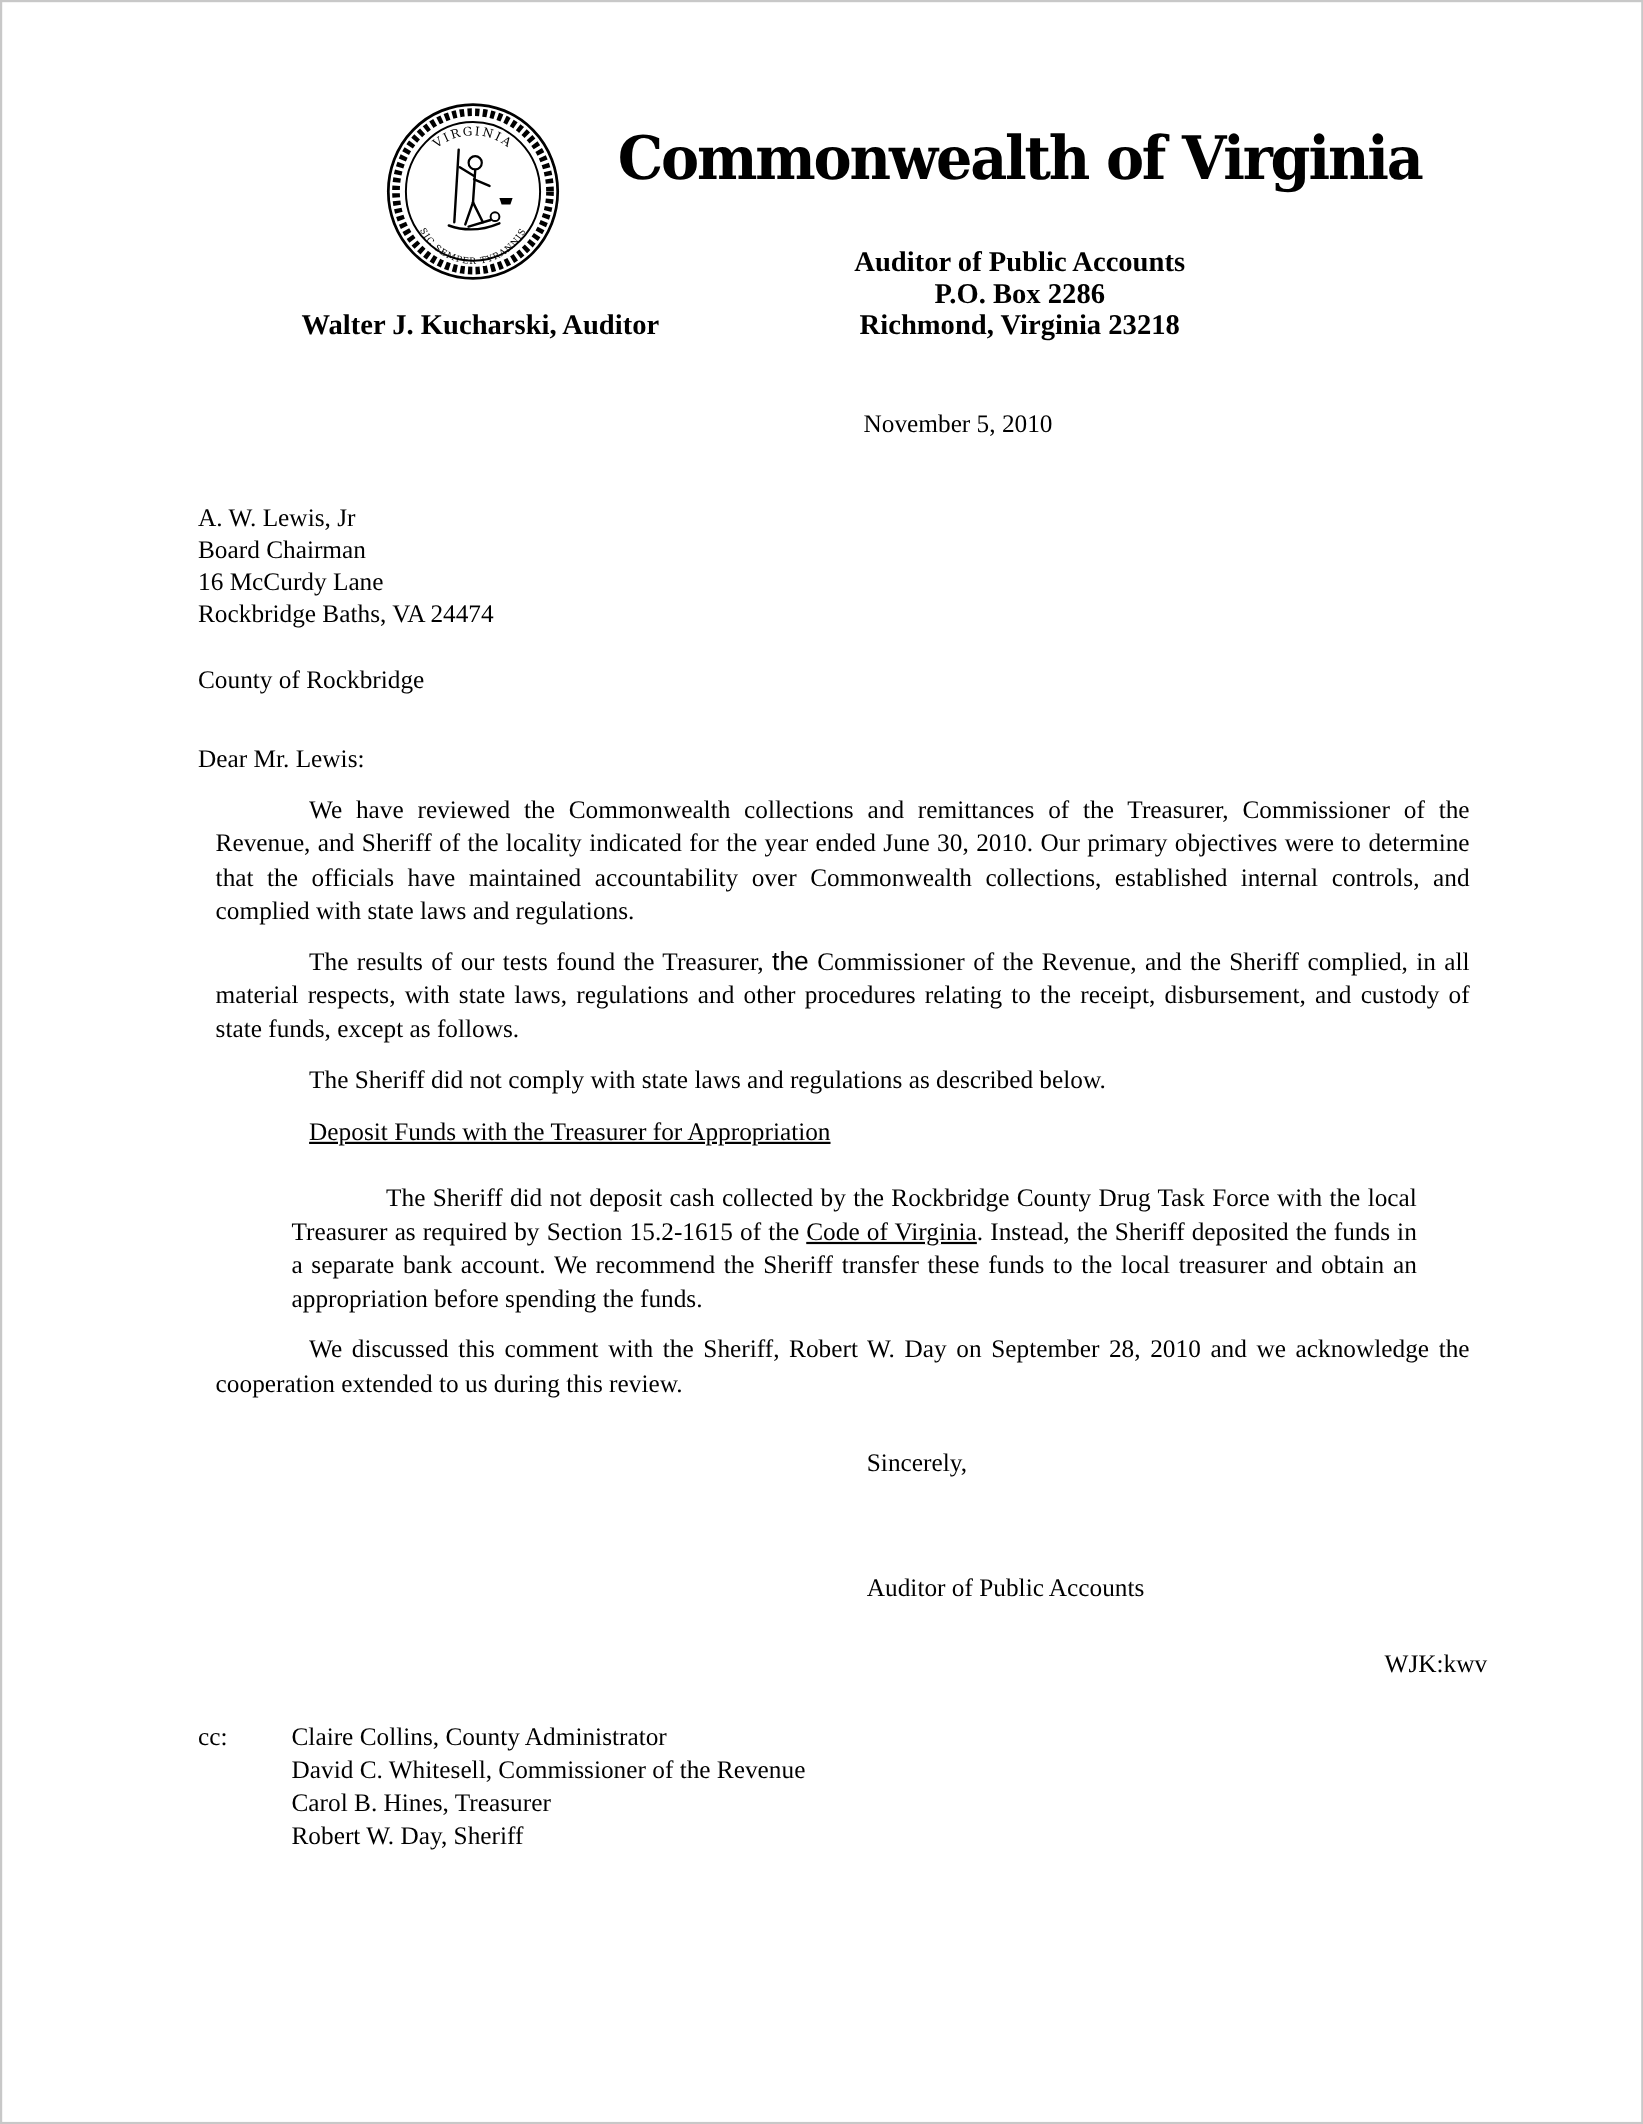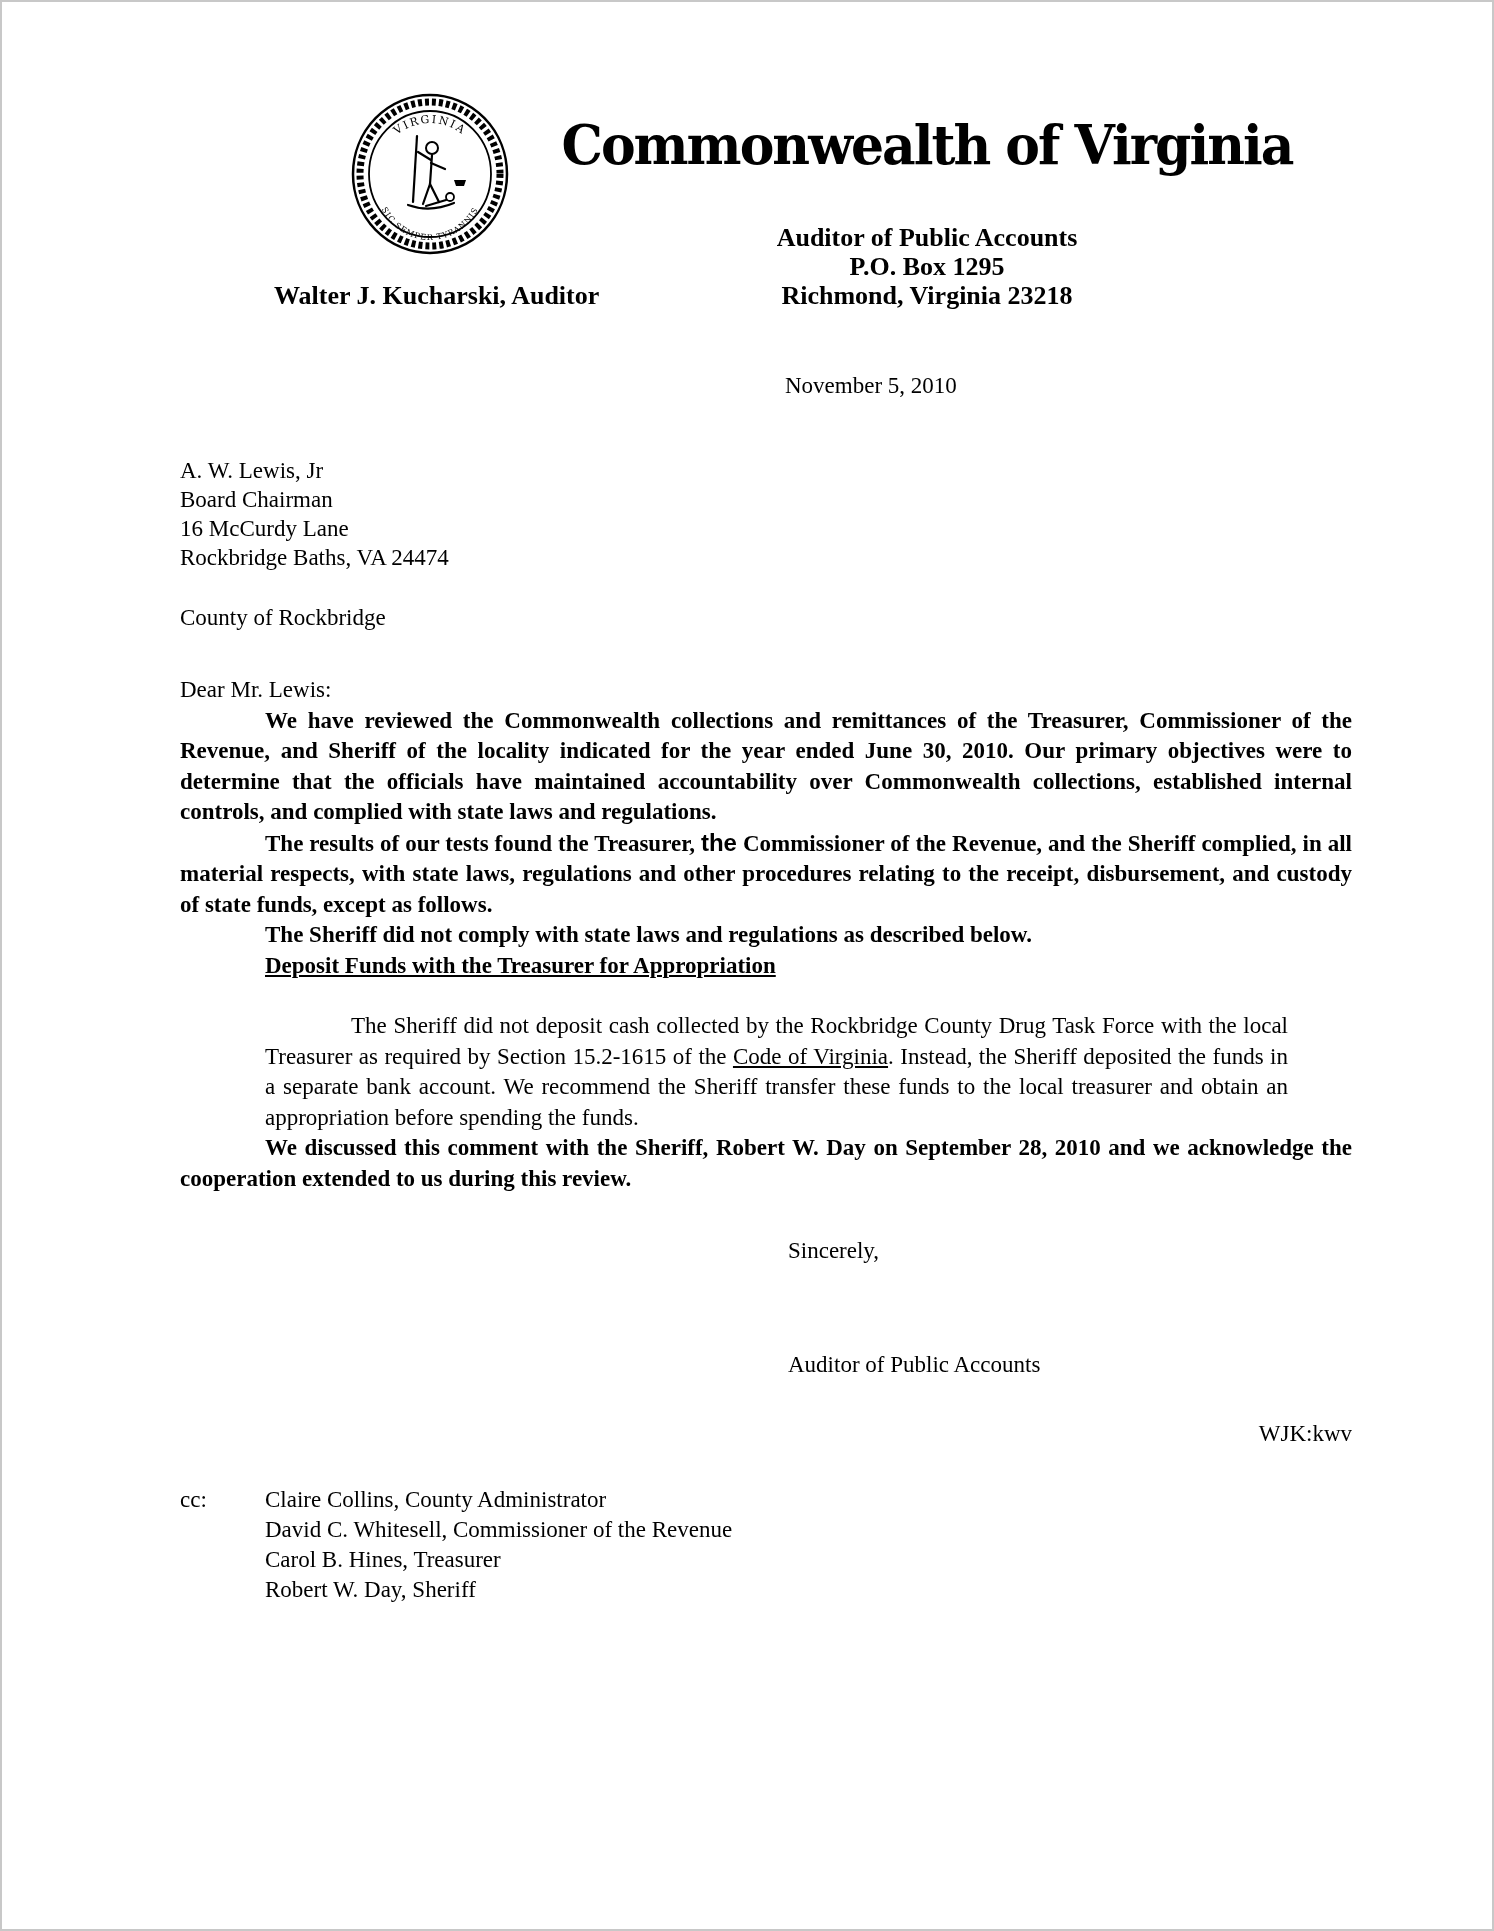--- a/index.html
+++ b/index.html
@@ -35,21 +35,21 @@
     position: absolute; left: 272px; top: 279px;
     font-weight: bold; font-size: 26px;
   }
 
   
   .content { margin: 0 140px 0 178px; font-size: 23px; line-height: 30.5px; }
   .date-line { margin: 39px 0 0 605px; }
   .recipient { margin-top: 54px; line-height: 29px; }
   .locality { margin-top: 31px; }
   .salutation { margin-top: 42px; }
-  p.body-par { margin: 0; text-align: justify; text-indent: 85px; font-weight: bold; }
+  p.body-par { margin: 16px; text-align: justify; text-indent: 85px; }
   .par1 { margin-top: 28px; }
   .par2 { margin-top: 29px; }
   .par3 { margin-top: 36px; text-align: left; }
   .finding-heading { margin-top: 28px; text-decoration: underline; }
   .finding-par { margin: 30px 64px 0 85px; text-align: justify; text-indent: 86px; }
   .final-par { margin-top: 27px; }
   .closing { margin: 42px 0 16px 608px; }
   .sig-title { margin: 83px 0 0 608px; }
   .reference { margin-top: 39px; text-align: right; }
   .cc-block { margin-top: 35px; display: flex; line-height: 30px; }
@@ -92,21 +92,21 @@
         <text font-family="DejaVu Serif, serif" font-size="8" letter-spacing="1" fill="#000" stroke="none" text-anchor="middle">
           <textPath href="#sealBot" startOffset="50%">SIC SEMPER TYRANNIS</textPath>
         </text>
       </svg>
     </div>
 
     <h1 class="lh-title">Commonwealth of Virginia</h1>
 
     <div class="office-block">
       <div>Auditor of Public Accounts</div>
-      <div>P.O. Box 1295</div>
+      <div>P.O. Box 2286</div>
       <div>Richmond, Virginia 23218</div>
     </div>
 
     <div class="auditor-name">Walter J. Kucharski, Auditor</div>
   </header>
 
   <main class="content">
 
     <div class="date-line">November 5, 2010</div>
 

